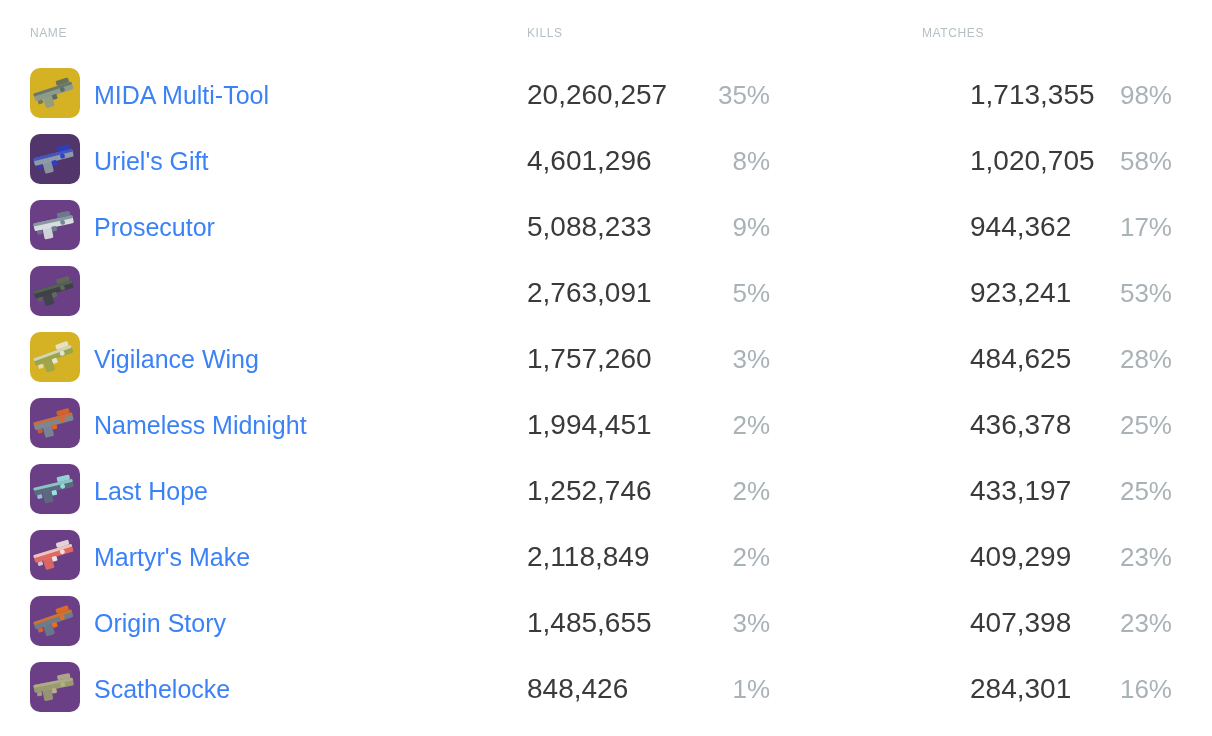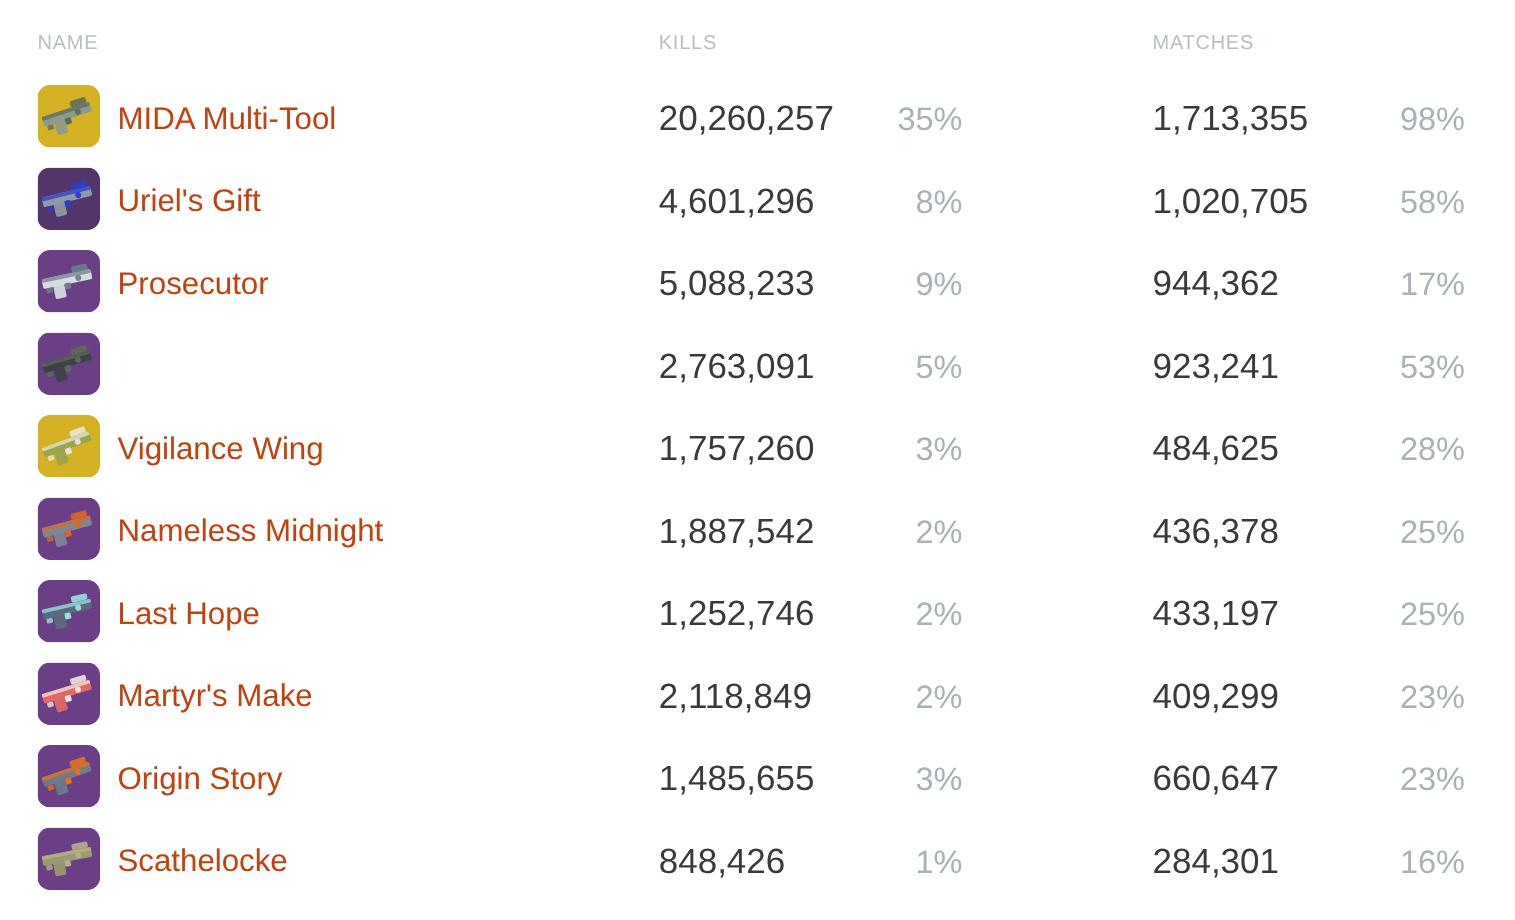--- a/index.html
+++ b/index.html
@@ -23,21 +23,21 @@
   .table-head {
     position: absolute;
     left: 0;
     top: 0;
     width: 1212px;
     height: 62px;
   }
   .col-head {
     position: absolute;
     top: 26px;
-    font-size: 16px;
+    font-size: 12px;
     letter-spacing: 0.6px;
     color: #b6bfc4;
     font-weight: 400;
     white-space: nowrap;
   }
   .col-head.name    { left: 30px; }
   .col-head.kills   { left: 527px; }
   .col-head.matches { left: 922px; }
 
   
@@ -67,38 +67,38 @@
   .icon-cell svg { display: block; width: 50px; height: 50px; }
 
   
   .name-cell {
     position: absolute;
     left: 94px;
     top: 0;
     height: 66px;
     line-height: 66px;
     font-size: 25px;
-    color: #c2410c;
+    color: #3b82f6;
     font-weight: 400;
     white-space: nowrap;
   }
 
   
   .num-cell {
     position: absolute;
     top: 0;
     height: 66px;
     line-height: 66px;
     font-size: 28px;
     color: #3a3a3a;
     font-weight: 400;
     white-space: nowrap;
   }
   .num-cell.kills   { left: 527px; }
-  .num-cell.matches { left: 922px; }
+  .num-cell.matches { left: 970px; }
 
   .pct-cell {
     position: absolute;
     top: 0;
     height: 66px;
     line-height: 66px;
     font-size: 26px;
     color: #a9b2b7;
     font-weight: 400;
     white-space: nowrap;
@@ -238,21 +238,21 @@
       <rect x="29" y="14" width="13" height="5" rx="1.5" fill="#e0651f" opacity="0.9"></rect>
       <rect x="12" y="26" width="9" height="11" rx="1.5" fill="#7b8894" opacity="0.92"></rect>
       <rect x="21" y="26" width="5" height="5" rx="1" fill="#e0651f"></rect>
       <rect x="6" y="27" width="5" height="4" rx="1" fill="#e0651f" opacity="0.8"></rect>
       <circle cx="33" cy="24" r="2.4" fill="#e0651f" opacity="0.95"></circle>
     </g>
     <rect x="0" y="0" width="50" height="50" fill="none"></rect>
   </svg>
         </div>
         <div class="name-cell">Nameless Midnight</div>
-        <div class="num-cell kills">1,887,542</div>
+        <div class="num-cell kills">1,994,451</div>
         <div class="pct-cell kills">2%</div>
         <div class="num-cell matches">436,378</div>
         <div class="pct-cell matches">25%</div>
       </div>
       <div class="row">
         <div class="icon-cell">
   <svg viewBox="0 0 50 50" xmlns="http://www.w3.org/2000/svg">
     <rect x="0" y="0" width="50" height="50" fill="#6b3f86"></rect>
     <g transform="rotate(-13 25 25)">
       <rect x="4" y="19" width="40" height="8" rx="1.5" fill="#5a6b7d"></rect>
@@ -306,21 +306,21 @@
       <rect x="21" y="26" width="5" height="5" rx="1" fill="#e8701a"></rect>
       <rect x="6" y="27" width="5" height="4" rx="1" fill="#e8701a" opacity="0.8"></rect>
       <circle cx="33" cy="24" r="2.4" fill="#e8701a" opacity="0.95"></circle>
     </g>
     <rect x="0" y="0" width="50" height="50" fill="none"></rect>
   </svg>
         </div>
         <div class="name-cell">Origin Story</div>
         <div class="num-cell kills">1,485,655</div>
         <div class="pct-cell kills">3%</div>
-        <div class="num-cell matches">660,647</div>
+        <div class="num-cell matches">407,398</div>
         <div class="pct-cell matches">23%</div>
       </div>
       <div class="row">
         <div class="icon-cell">
   <svg viewBox="0 0 50 50" xmlns="http://www.w3.org/2000/svg">
     <rect x="0" y="0" width="50" height="50" fill="#6b3f86"></rect>
     <g transform="rotate(-11 25 25)">
       <rect x="4" y="19" width="40" height="8" rx="1.5" fill="#9a9a72"></rect>
       <rect x="4" y="19" width="40" height="3" rx="1" fill="#b5b08a" opacity="0.75"></rect>
       <rect x="29" y="14" width="13" height="5" rx="1.5" fill="#b5b08a" opacity="0.9"></rect>

